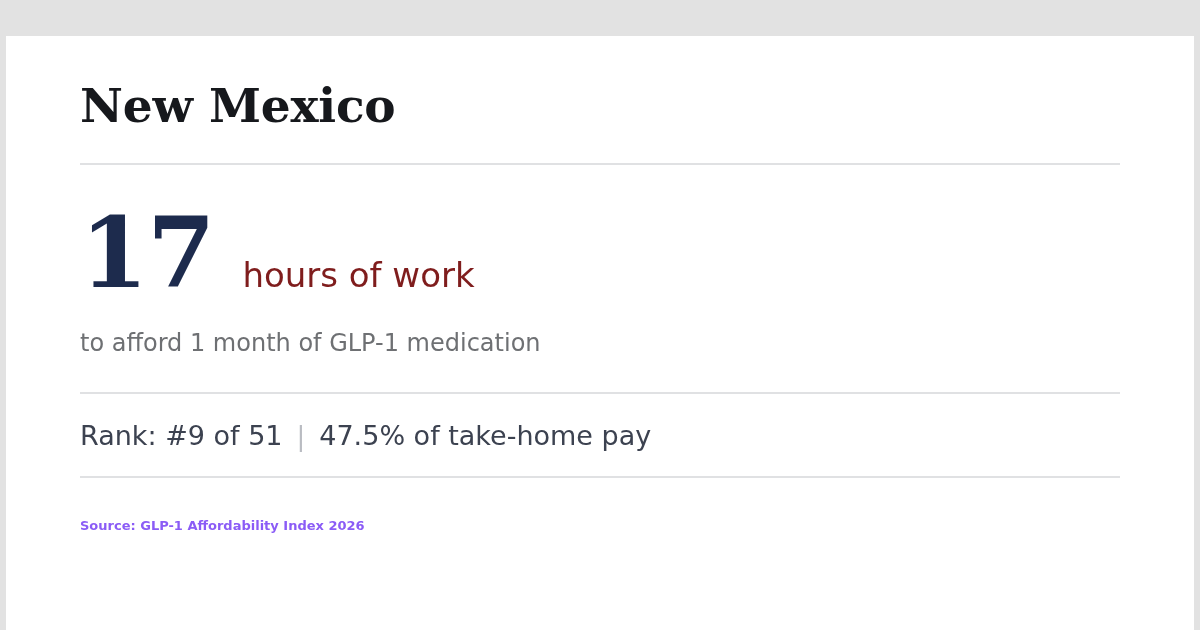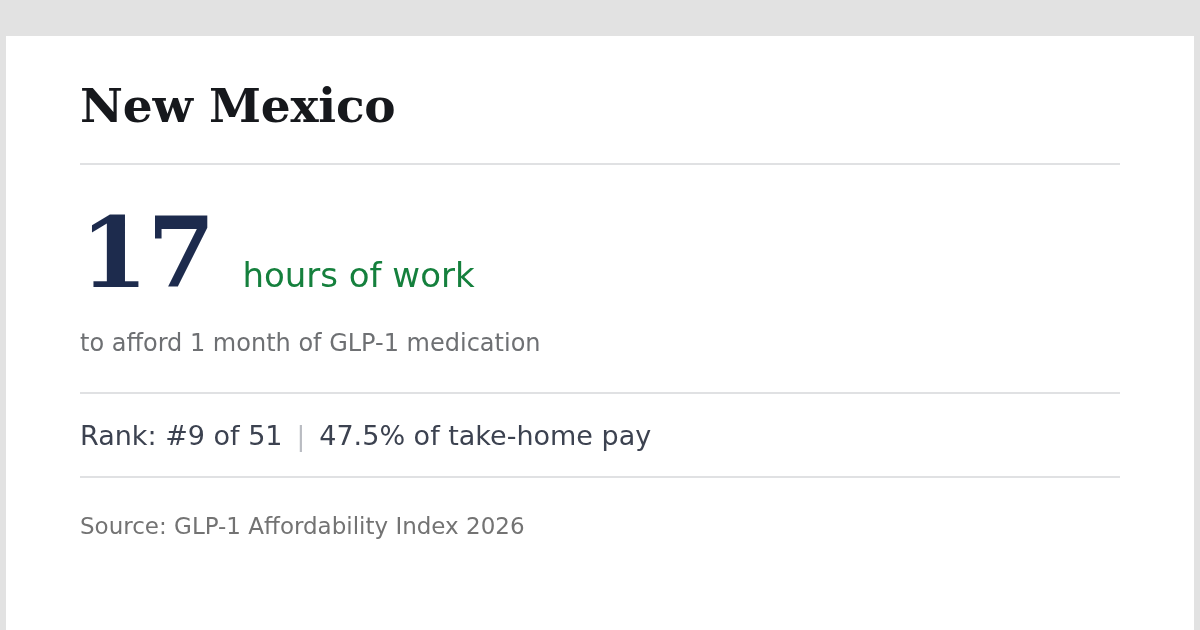--- a/index.html
+++ b/index.html
@@ -89,21 +89,21 @@
     line-height: 1;
     color: #1d2b4d;
     letter-spacing: -1px;
   }
   .stat-unit {
     margin-left: 28px;
     font-family: "DejaVu Sans", "Liberation Sans", sans-serif;
     font-weight: 400;
     font-size: 34px;
     line-height: 1;
-    color: #15803d;
+    color: #7f1d1d;
   }
 
   
   .stat-caption {
     position: absolute;
     left: 0;
     top: 293px;
     margin: 0;
     font-family: "DejaVu Sans", "Liberation Sans", sans-serif;
     font-weight: 400;
@@ -131,24 +131,25 @@
     margin: 0 14px;
     font-size: 26px;
   }
 
   
   .source {
     position: absolute;
     left: 0;
     top: 475px;
     font-family: "DejaVu Sans", "Liberation Sans", sans-serif;
-    font-size: 23px;
+    font-size: 13px;
     line-height: 30px;
-    color: #737373;
+    color: #8b5cf6;
     white-space: nowrap;
+    font-weight: bold;
   }
   .source-line { display: block; }
 </style>
 </head>
 <body>
 
 <div class="frame">
   <div class="card">
     <div class="content">
 

